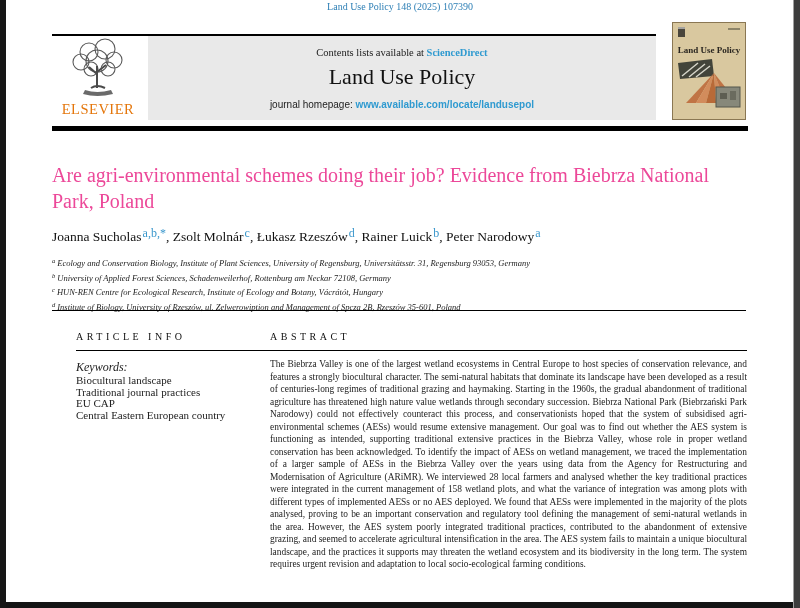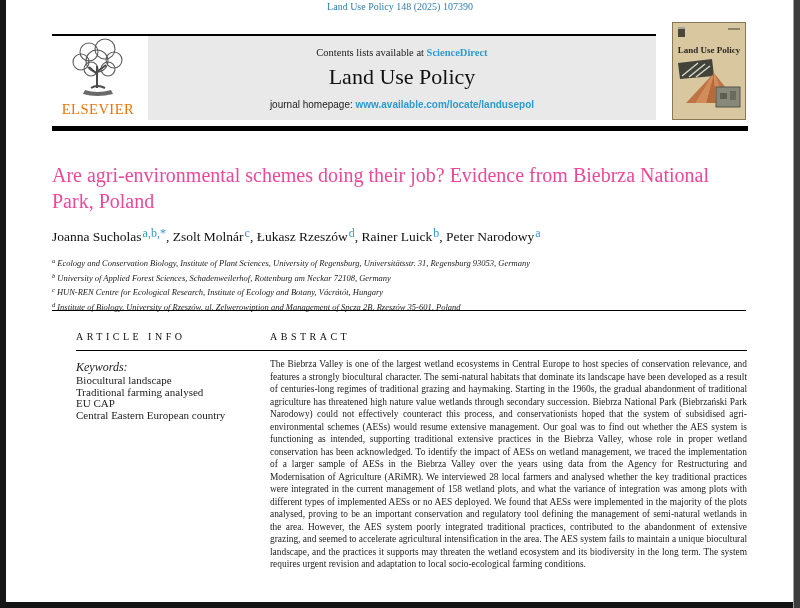--- a/index.html
+++ b/index.html
@@ -137,21 +137,21 @@
     <div><sup>d</sup><span>Institute of Biology, University of Rzeszów, ul. Zelwerowiption and Management of Spcza 2B, Rzeszów 35-601, Poland</span></div>
   </div>
 
   <div class="full-rule"></div>
 
   <div class="info-col">
     <div class="section-heading">ARTICLE INFO</div>
     <div class="heading-rule"></div>
     <div class="kw-label">Keywords:</div>
     <div class="kw">Biocultural landscape</div>
-    <div class="kw">Traditional farming analysed</div>
+    <div class="kw">Traditional journal practices</div>
     <div class="kw">EU CAP</div>
     <div class="kw">Central Eastern European country</div>
   </div>
 
   <div class="abstract-col">
     <div class="section-heading">ABSTRACT</div>
     <div class="heading-rule"></div>
     <p class="abstract-text">The Biebrza Valley is one of the largest wetland ecosystems in Central Europe to host species of conservation relevance, and features a strongly biocultural character. The semi-natural habitats that dominate its landscape have been developed as a result of centuries-long regimes of traditional grazing and haymaking. Starting in the 1960s, the gradual abandonment of traditional agriculture has threatened high nature value wetlands through secondary succession. Biebrza National Park (Biebrzański Park Narodowy) could not effectively counteract this process, and conservationists hoped that the system of subsidised agri-environmental schemes (AESs) would resume extensive management. Our goal was to find out whether the AES system is functioning as intended, supporting traditional extensive practices in the Biebrza Valley, whose role in proper wetland conservation has been acknowledged. To identify the impact of AESs on wetland management, we traced the implementation of a larger sample of AESs in the Biebrza Valley over the years using data from the Agency for Restructuring and Modernisation of Agriculture (ARiMR). We interviewed 28 local farmers and analysed whether the key traditional practices were integrated in the current management of 158 wetland plots, and what the variance of integration was among plots with different types of implemented AESs or no AES deployed. We found that AESs were implemented in the majority of the plots analysed, proving to be an important conservation and regulatory tool defining the management of semi-natural wetlands in the area. However, the AES system poorly integrated traditional practices, contributed to the abandonment of extensive grazing, and seemed to accelerate agricultural intensification in the area. The AES system fails to maintain a unique biocultural landscape, and the practices it supports may threaten the wetland ecosystem and its biodiversity in the long term. The system requires urgent revision and adaptation to local socio-ecological farming conditions.</p>
   </div>
 

